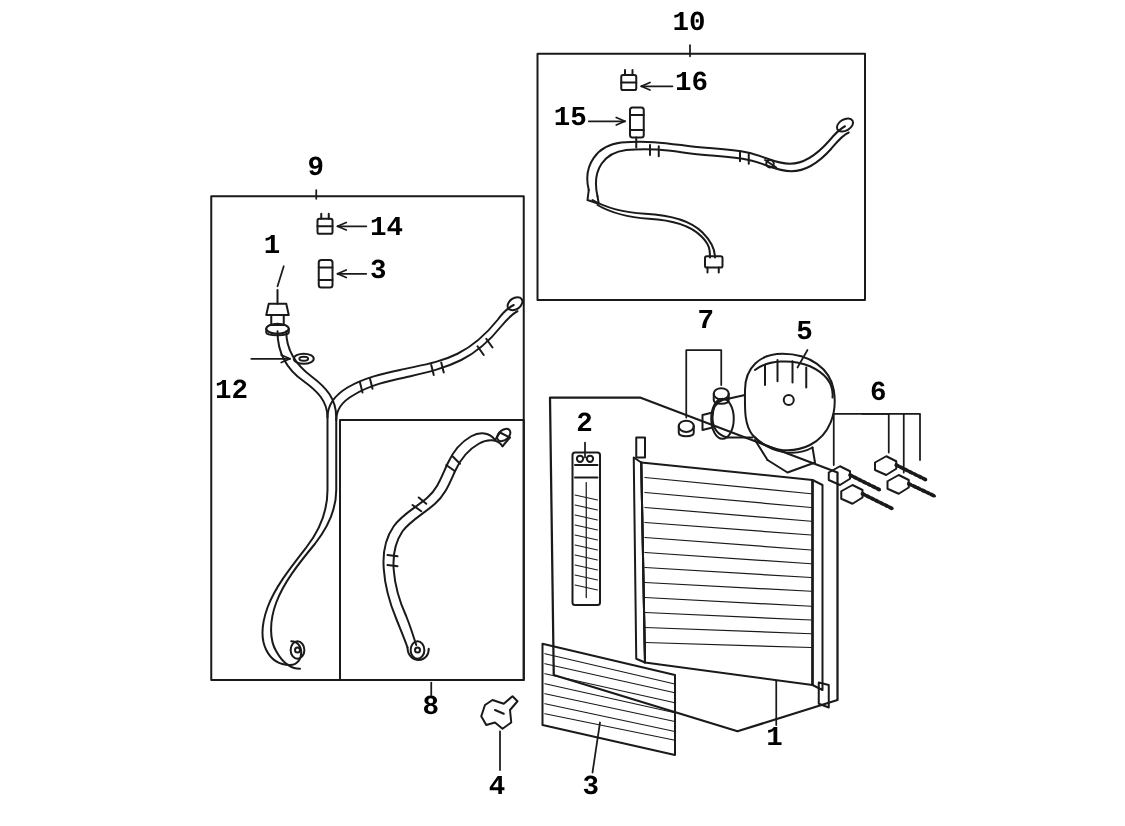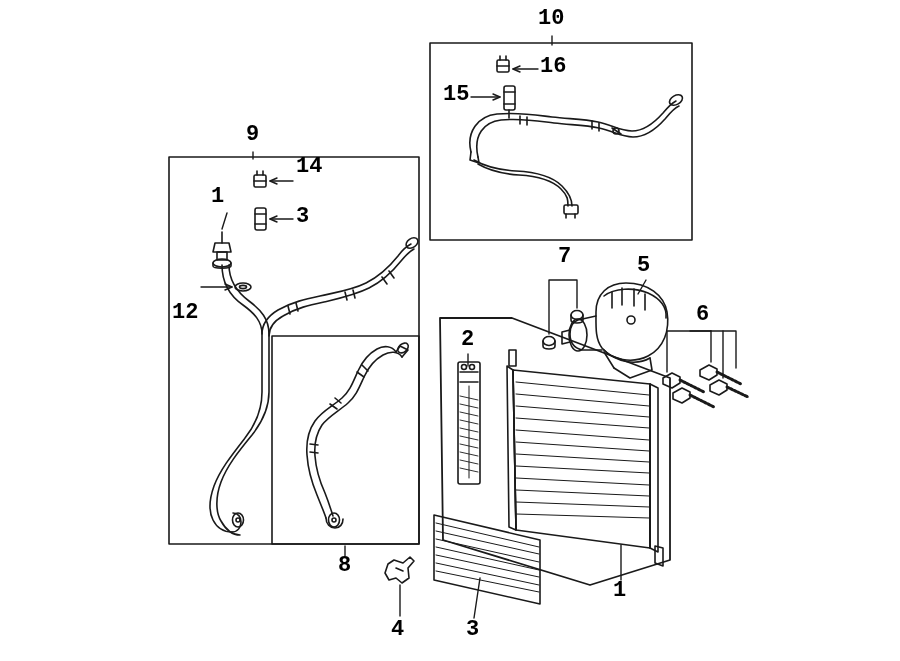--- a/index.html
+++ b/index.html
@@ -278,17 +278,17 @@
   <div class="callout" style="left:391px; top:619px;">4</div>
   <div class="callout" style="left:637px; top:255px;">5</div>
   <div class="callout" style="left:696px; top:304px;">6</div>
   <div class="callout" style="left:558px; top:246px;">7</div>
   <div class="callout" style="left:338px; top:555px;">8</div>
   <div class="callout" style="left:246px; top:124px;">9</div>
   <div class="callout" style="left:538px; top:8px;">10</div>
   <div class="callout" style="left:211px; top:186px;">1</div>
   <div class="callout" style="left:172px; top:274px;margin-top:28px;">12</div>
   <div class="callout" style="left:296px; top:206px;">3</div>
-  <div class="callout" style="left:296px; top:156px;">14</div>
+  <div class="callout" style="left:296px; top:172px;">14</div>
   <div class="callout" style="left:443px; top:84px;">15</div>
   <div class="callout" style="left:540px; top:56px;">16</div>
 
 </div>
 
 </body></html>

